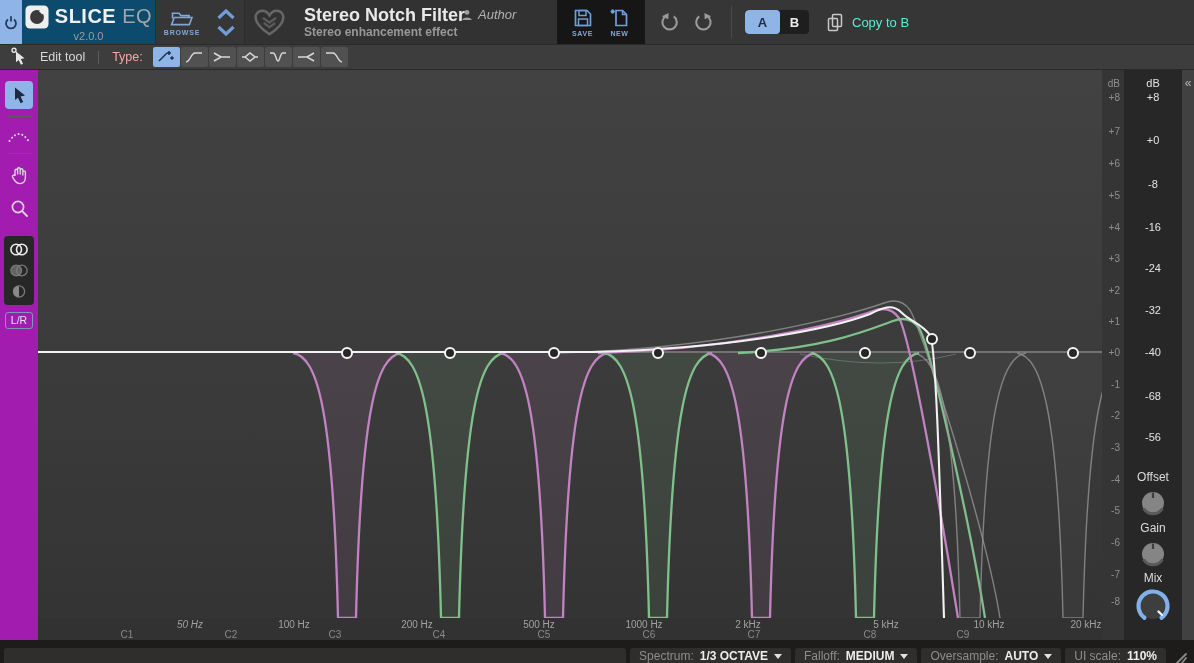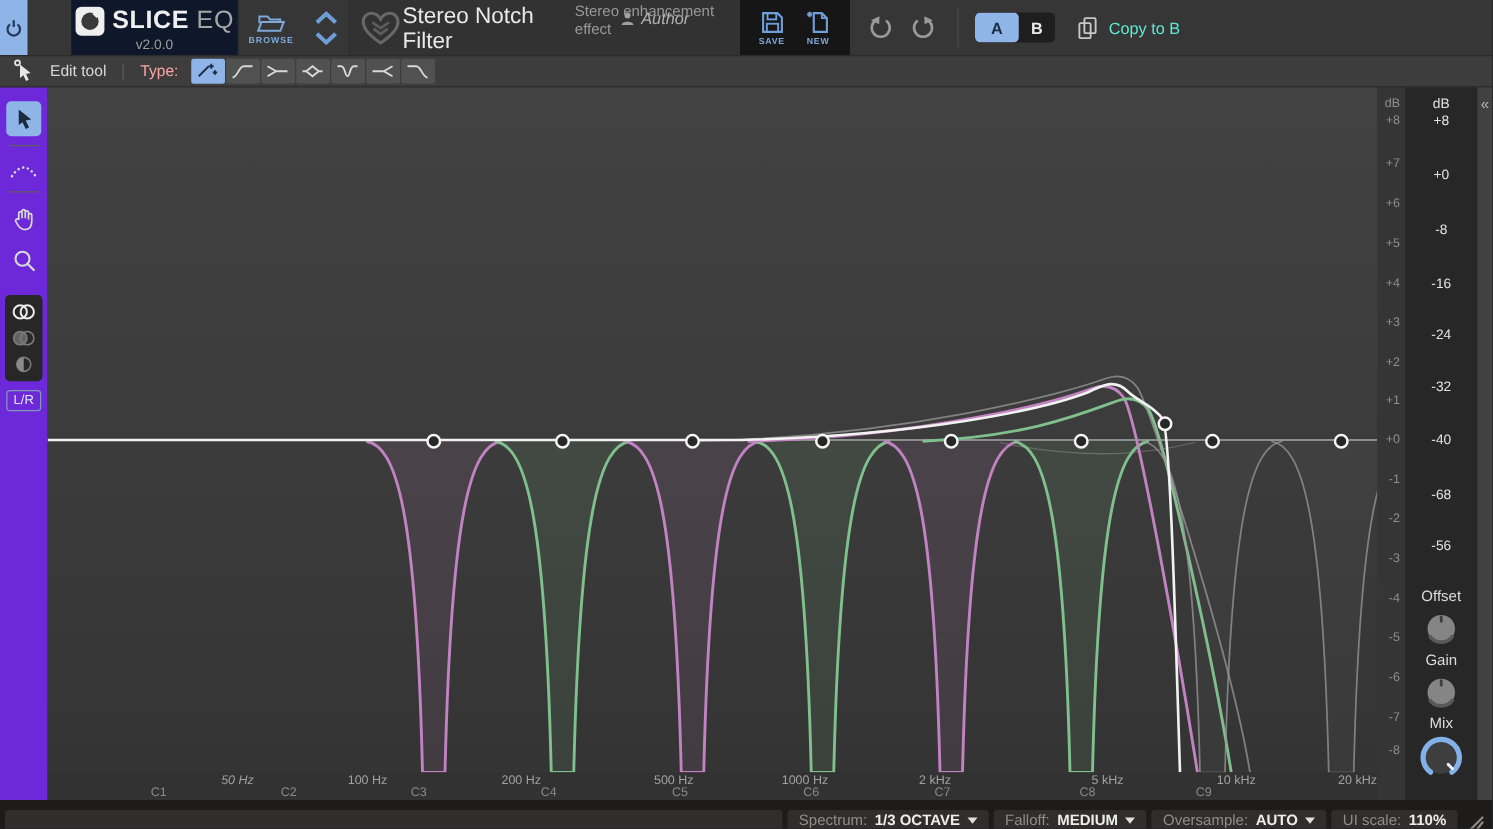--- a/index.html
+++ b/index.html
@@ -1,30 +1,30 @@
 <!DOCTYPE html>
 <html><head>
 <meta charset="utf-8">
 <style>
   html,body{margin:0;padding:0;background:#222;}
   .app{position:relative;width:1194px;height:663px;background:#333;font-family:"Liberation Sans",sans-serif;
        overflow:hidden;user-select:none;color:#ddd;}
   
   .header{position:absolute;left:0;top:0;width:1194px;height:44px;background:#363636;display:flex;align-items:stretch;}
   .power-btn{width:22px;background:#8fb5e8;display:flex;align-items:center;justify-content:center;}
-  .brand{width:133px;background:#0f172a;display:flex;flex-direction:column;align-items:center;justify-content:center;border-right:1px solid #2d2d2d;margin-left:35px;}
+  .brand{width:133px;background:#0c4a6e;display:flex;flex-direction:column;align-items:center;justify-content:center;border-right:1px solid #2d2d2d;}
   .brand-row{display:flex;align-items:center;gap:6px;margin-top:2px;}
   .brand-name{font-size:20px;font-weight:bold;color:#f0f0f0;letter-spacing:.5px;}
   .brand-name .lite{font-weight:normal;color:#a5a5a5;}
   .brand-ver{font-size:11px;color:#9d9d9d;margin-top:1px;}
   .browse-btn{width:52px;display:flex;flex-direction:column;align-items:center;justify-content:center;gap:1px;color:#7fa8d8;}
   .browse-lbl{font-size:7px;letter-spacing:.8px;color:#7fa8d8;font-weight:bold;}
   .nav-chevrons{width:36px;display:flex;flex-direction:column;align-items:center;justify-content:center;gap:5px;border-right:1px solid #2d2d2d;}
   .preset{width:312px;background:#323232;display:flex;align-items:center;padding-left:7px;position:relative;box-sizing:border-box;}
-  .preset-text{margin-left:0;display:flex;flex-direction:row;}
+  .preset-text{margin-left:17px;display:flex;flex-direction:column;font-weight:bold;}
   .preset-title{font-size:18px;color:#e9e9e9;line-height:20px;}
   .preset-sub{font-size:12px;color:#989898;line-height:14px;}
   .author{position:absolute;left:216px;top:7px;display:flex;align-items:center;gap:5px;font-size:13px;font-style:italic;color:#b2b2b2;}
   .savenew{width:88px;background:#161616;display:flex;align-items:center;justify-content:center;gap:15px;}
   .mini-btn{display:flex;flex-direction:column;align-items:center;gap:1px;}
   .mini-lbl{font-size:7px;letter-spacing:.6px;color:#7fa8d8;font-weight:bold;}
   .history{display:flex;align-items:center;gap:15px;margin-left:14px;}
   .icon-btn{display:flex;align-items:center;justify-content:center;cursor:pointer;}
   .vsep{width:1px;height:32px;background:#4a4a4a;align-self:center;margin-left:17px;}
   .ab{margin-left:13px;align-self:center;display:flex;height:24px;background:#1e1e1e;border-radius:4px;overflow:hidden;}
@@ -35,21 +35,21 @@
   .toolbar2{position:absolute;left:0;top:44px;width:1194px;height:26px;background:#3d3d3d;border-top:1px solid #2b2b2b;
             border-bottom:1px solid #292929;display:flex;align-items:center;box-sizing:border-box;}
   .tb-label{font-size:12.5px;color:#d8d8d8;margin-left:12px;}
   .tb-label2{font-size:12.5px;color:#fca5a5;margin-left:13px;margin-right:10px;}
   .tb-sep{width:1px;height:13px;background:#5c5c5c;margin-left:13px;}
   .type-btns{display:flex;gap:1px;}
   .type-btn{width:27px;height:20px;background:#515151;border-radius:2px;display:flex;align-items:center;justify-content:center;cursor:pointer;}
   .type-btn.sel{background:#8fb5e8;}
   
   .main{position:absolute;left:0;top:70px;width:1194px;height:570px;}
-  .ltools{position:absolute;left:0;top:0;width:38px;height:570px;background:#6d28d9;display:flex;flex-direction:column;align-items:center;}
+  .ltools{position:absolute;left:0;top:0;width:38px;height:570px;background:#a21caf;display:flex;flex-direction:column;align-items:center;}
   .tool-btn{width:28px;height:28px;border-radius:4px;display:flex;align-items:center;justify-content:center;cursor:pointer;}
   .tool-btn.sel{background:#8fb5e8;}
   .tool-div{width:24px;height:1px;background:#5e5e5e;margin:7px 0;}
   .ch-group{margin-top:14px;width:30px;background:#272727;border-radius:4px;padding:4px 0;display:flex;flex-direction:column;align-items:center;gap:2px;}
   .ch-btn{width:28px;height:19px;display:flex;align-items:center;justify-content:center;cursor:pointer;}
   .lr-btn{margin-top:7px;border:1px solid #8097b8;border-radius:3px;color:#dbe5f4;font-size:10.5px;padding:1px 5px 2px;cursor:pointer;}
   .graph{position:absolute;left:38px;top:0;width:1064px;height:548px;overflow:hidden;
          background:linear-gradient(#424242,#3b3b3b 55%,#343434);}
   .freqstrip{position:absolute;left:38px;top:548px;width:1064px;height:22px;background:#323232;overflow:hidden;}
   .freq-lbl{position:absolute;top:1px;font-size:10px;color:#a2a2a2;transform:translateX(-50%);white-space:nowrap;}

